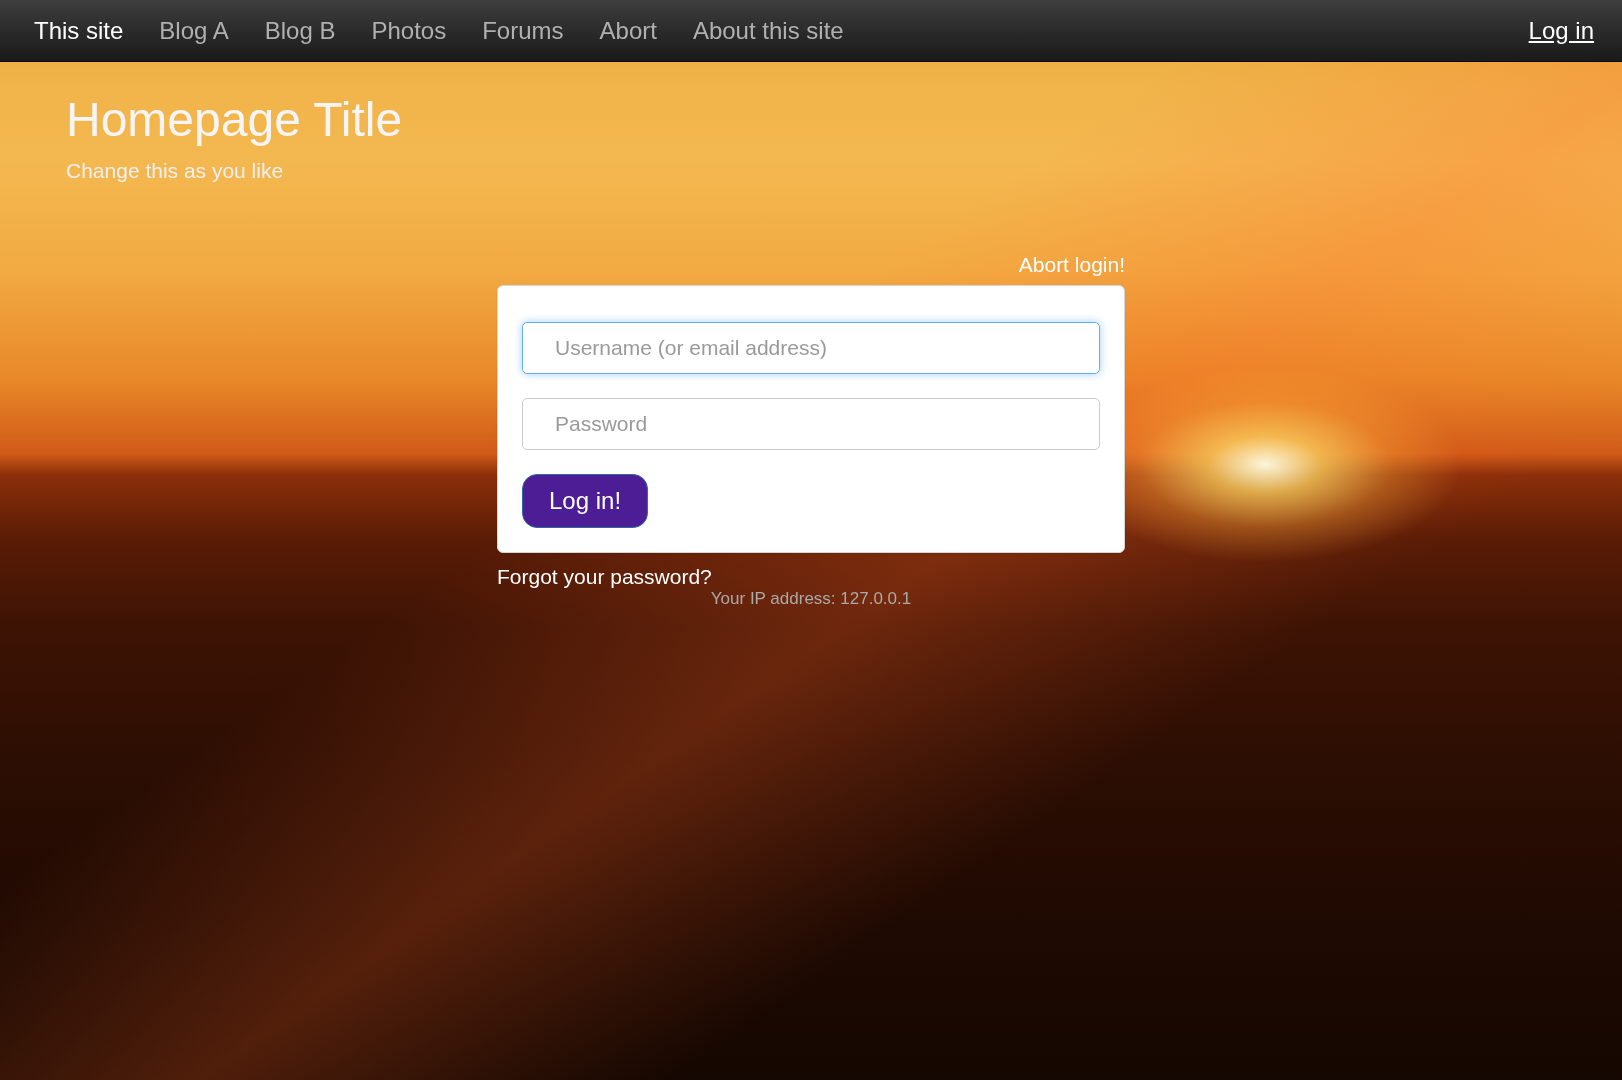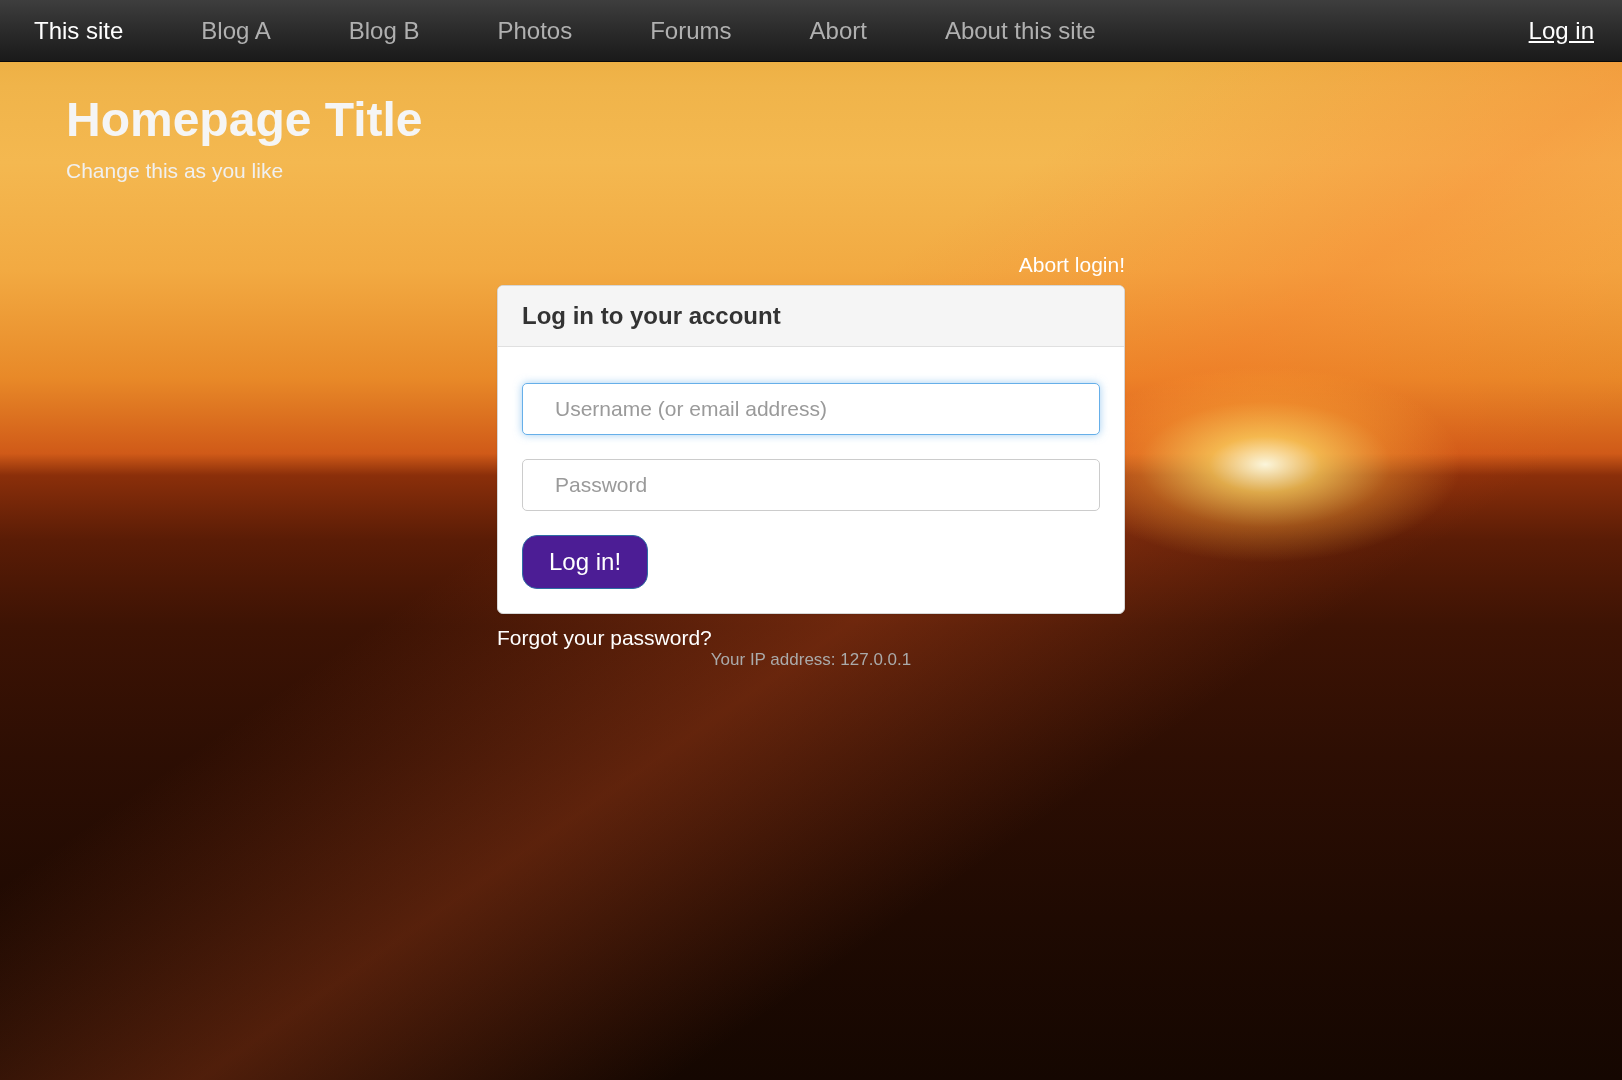--- a/index.html
+++ b/index.html
@@ -1,19 +1,18 @@
 <!DOCTYPE html>
 <html><head>
 <meta charset="utf-8">
 <style>
 * {
   margin: 0;
   padding: 0;
   box-sizing: border-box;
-  gap: 42px;
 }
 
 body {
   font-family: "Helvetica Neue", Helvetica, Arial, sans-serif;
   width: 1622px;
   height: 1080px;
   overflow: hidden;
   position: relative;
 }
 
@@ -84,21 +83,21 @@
 
 .hero {
   position: relative;
   z-index: 5;
   padding: 30px 0 0 66px;
   color: #fff;
 }
 
 .hero-title {
   font-size: 48px;
-  font-weight: 700;
+  font-weight: 400;
   color: #f5f5f5;
   margin-bottom: 12px;
 }
 
 .hero-sub {
   font-size: 21px;
   color: #f0f0f0;
 }
 
 .login-wrap {
@@ -228,23 +227,20 @@
   <div class="hero-sub">Change this as you like</div>
 </div>
 
 <div class="login-wrap">
 
   <div class="abort-row">
     <a class="abort-link">Abort login!</a>
   </div>
 
   <div class="panel">
-    <div class="panel-head">
-      <div class="panel-head-title">Log in to your account</div>
-    </div>
     <div class="panel-body">
       <input type="text" class="text-input focused" placeholder="Username (or email address)" style="">
       <input type="password" class="text-input" placeholder="Password" style="">
       <button class="login-btn">Log in!</button>
     </div>
   </div>
 
   <div class="forgot-row">
     <a class="forgot-link">Forgot your password?</a>
   </div>

